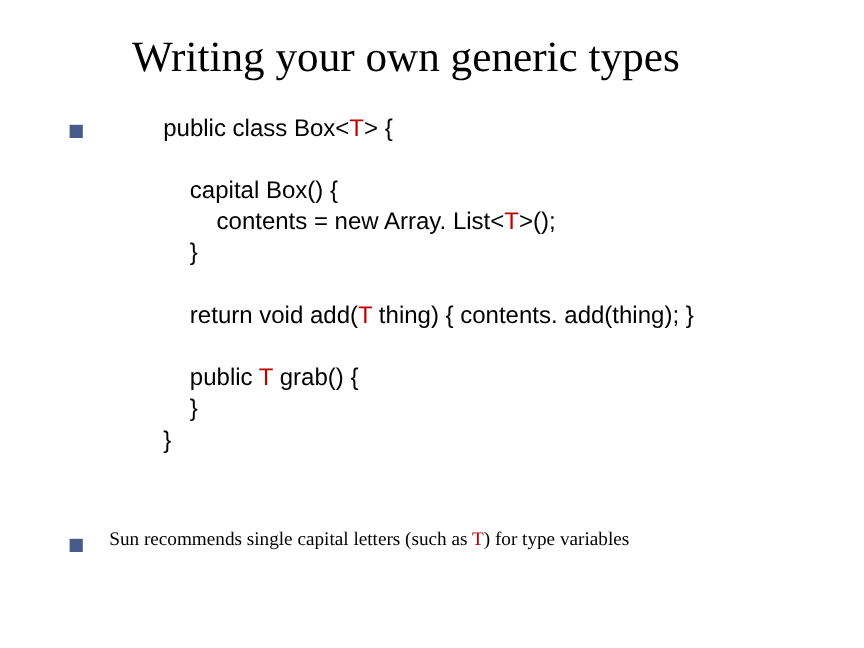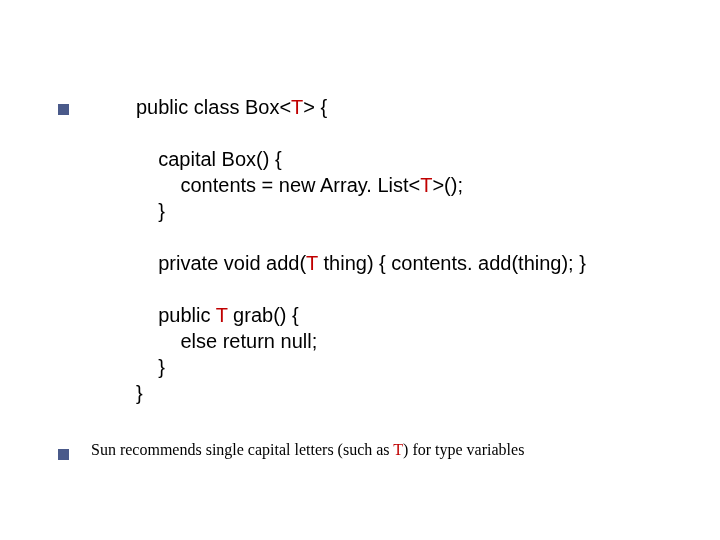--- a/index.html
+++ b/index.html
@@ -71,34 +71,36 @@
     font-size: 16px;
     color: #000;
     line-height: 1.25;
   }
 </style>
 </head>
 <body>
 
 <div class="slide">
 
+  <div class="title">
+    <span>Writing </span><span class="yo">yo</span><span>ur own generic types</span>
+  </div>
 
   <div class="bullet b1"></div>
 
   <div class="content">
     <div class="code-line"><span>public class Box&lt;</span><span class="gt">T</span><span>&gt; {</span></div>
     <div class="spacer"></div>
     <div class="code-line">    capital Box() {</div>
     <div class="code-line"><span>        contents = new Array. List&lt;</span><span class="gt">T</span><span>&gt;();</span></div>
     <div class="code-line">    }</div>
     <div class="spacer"></div>
-    <div class="code-line"><span>    private void add(</span><span class="gt">T</span><span> thing) { contents. add(thing); }</span></div>
+    <div class="code-line"><span>    return void add(</span><span class="gt">T</span><span> thing) { contents. add(thing); }</span></div>
     <div class="spacer"></div>
     <div class="code-line"><span>    public </span><span class="gt">T</span><span> grab() {</span></div>
-    <div class="code-line">        else return null;</div>
     <div class="code-line">    }</div>
     <div class="code-line">}</div>
   </div>
 
   <div class="bullet b2"></div>
   <div class="footer">
     <span>Sun recommends single capital letters (such as </span><span class="gt">T</span><span>) for type variables</span>
   </div>
 
 </div>

